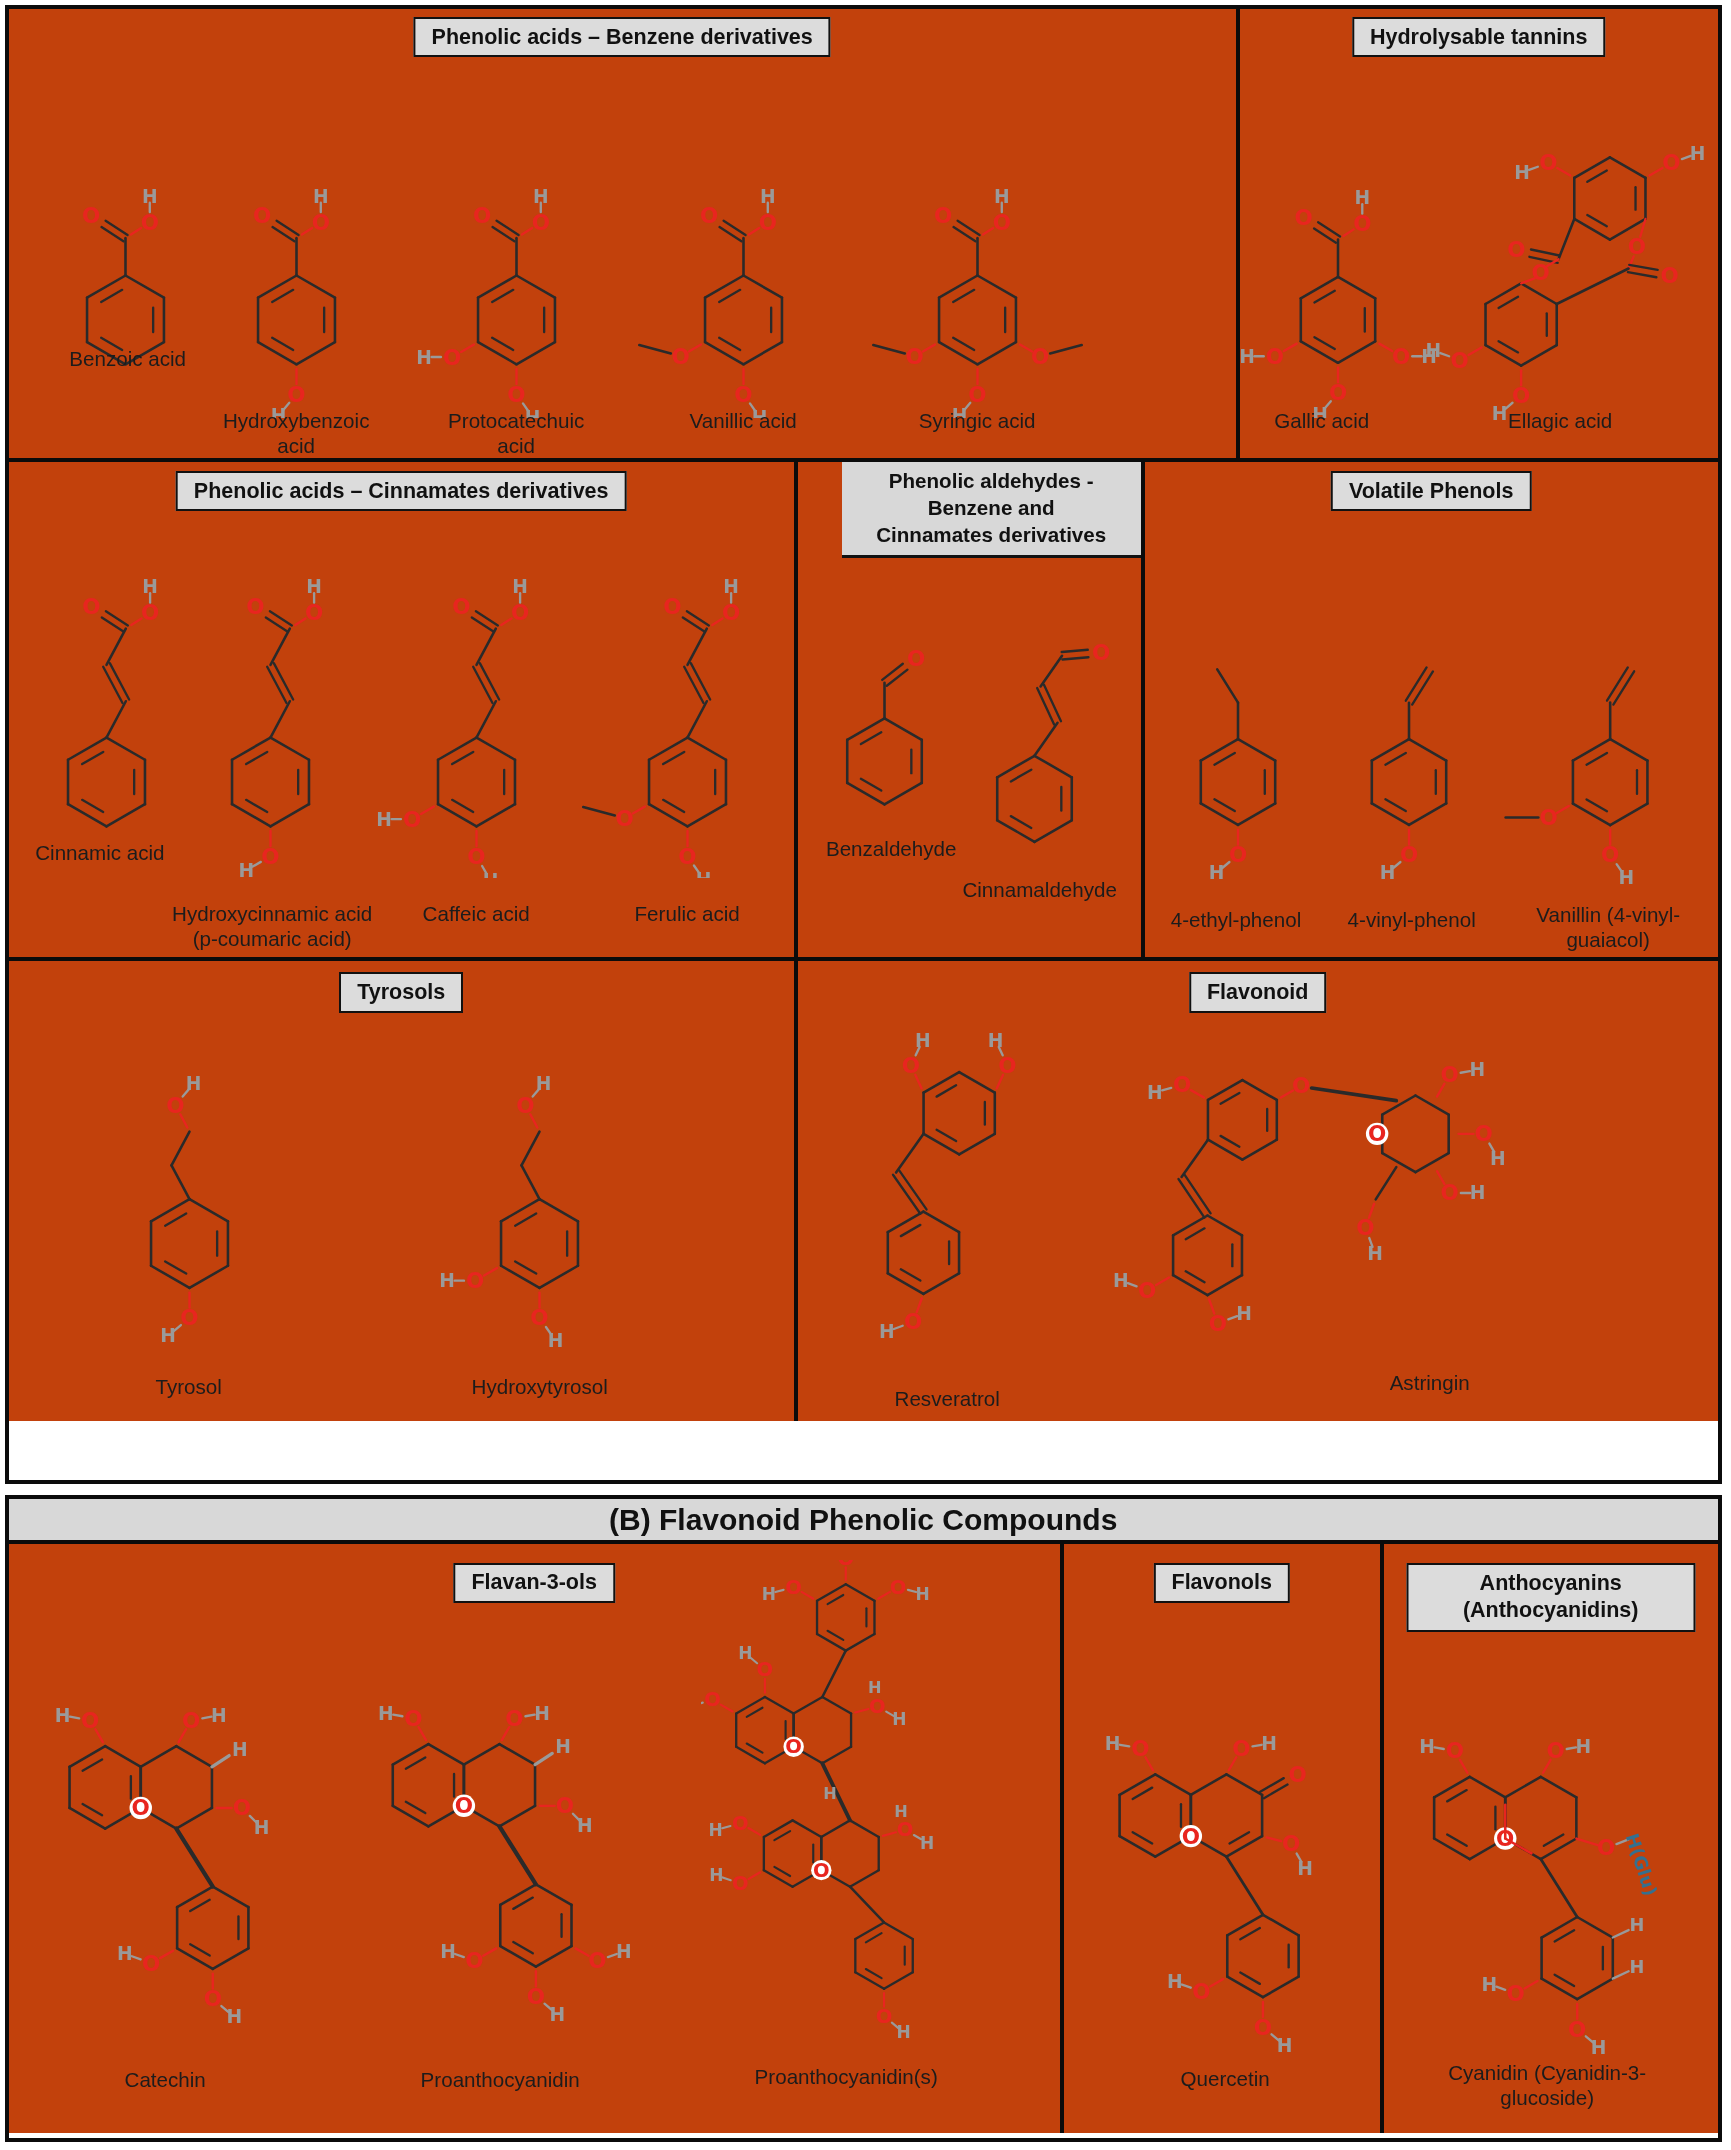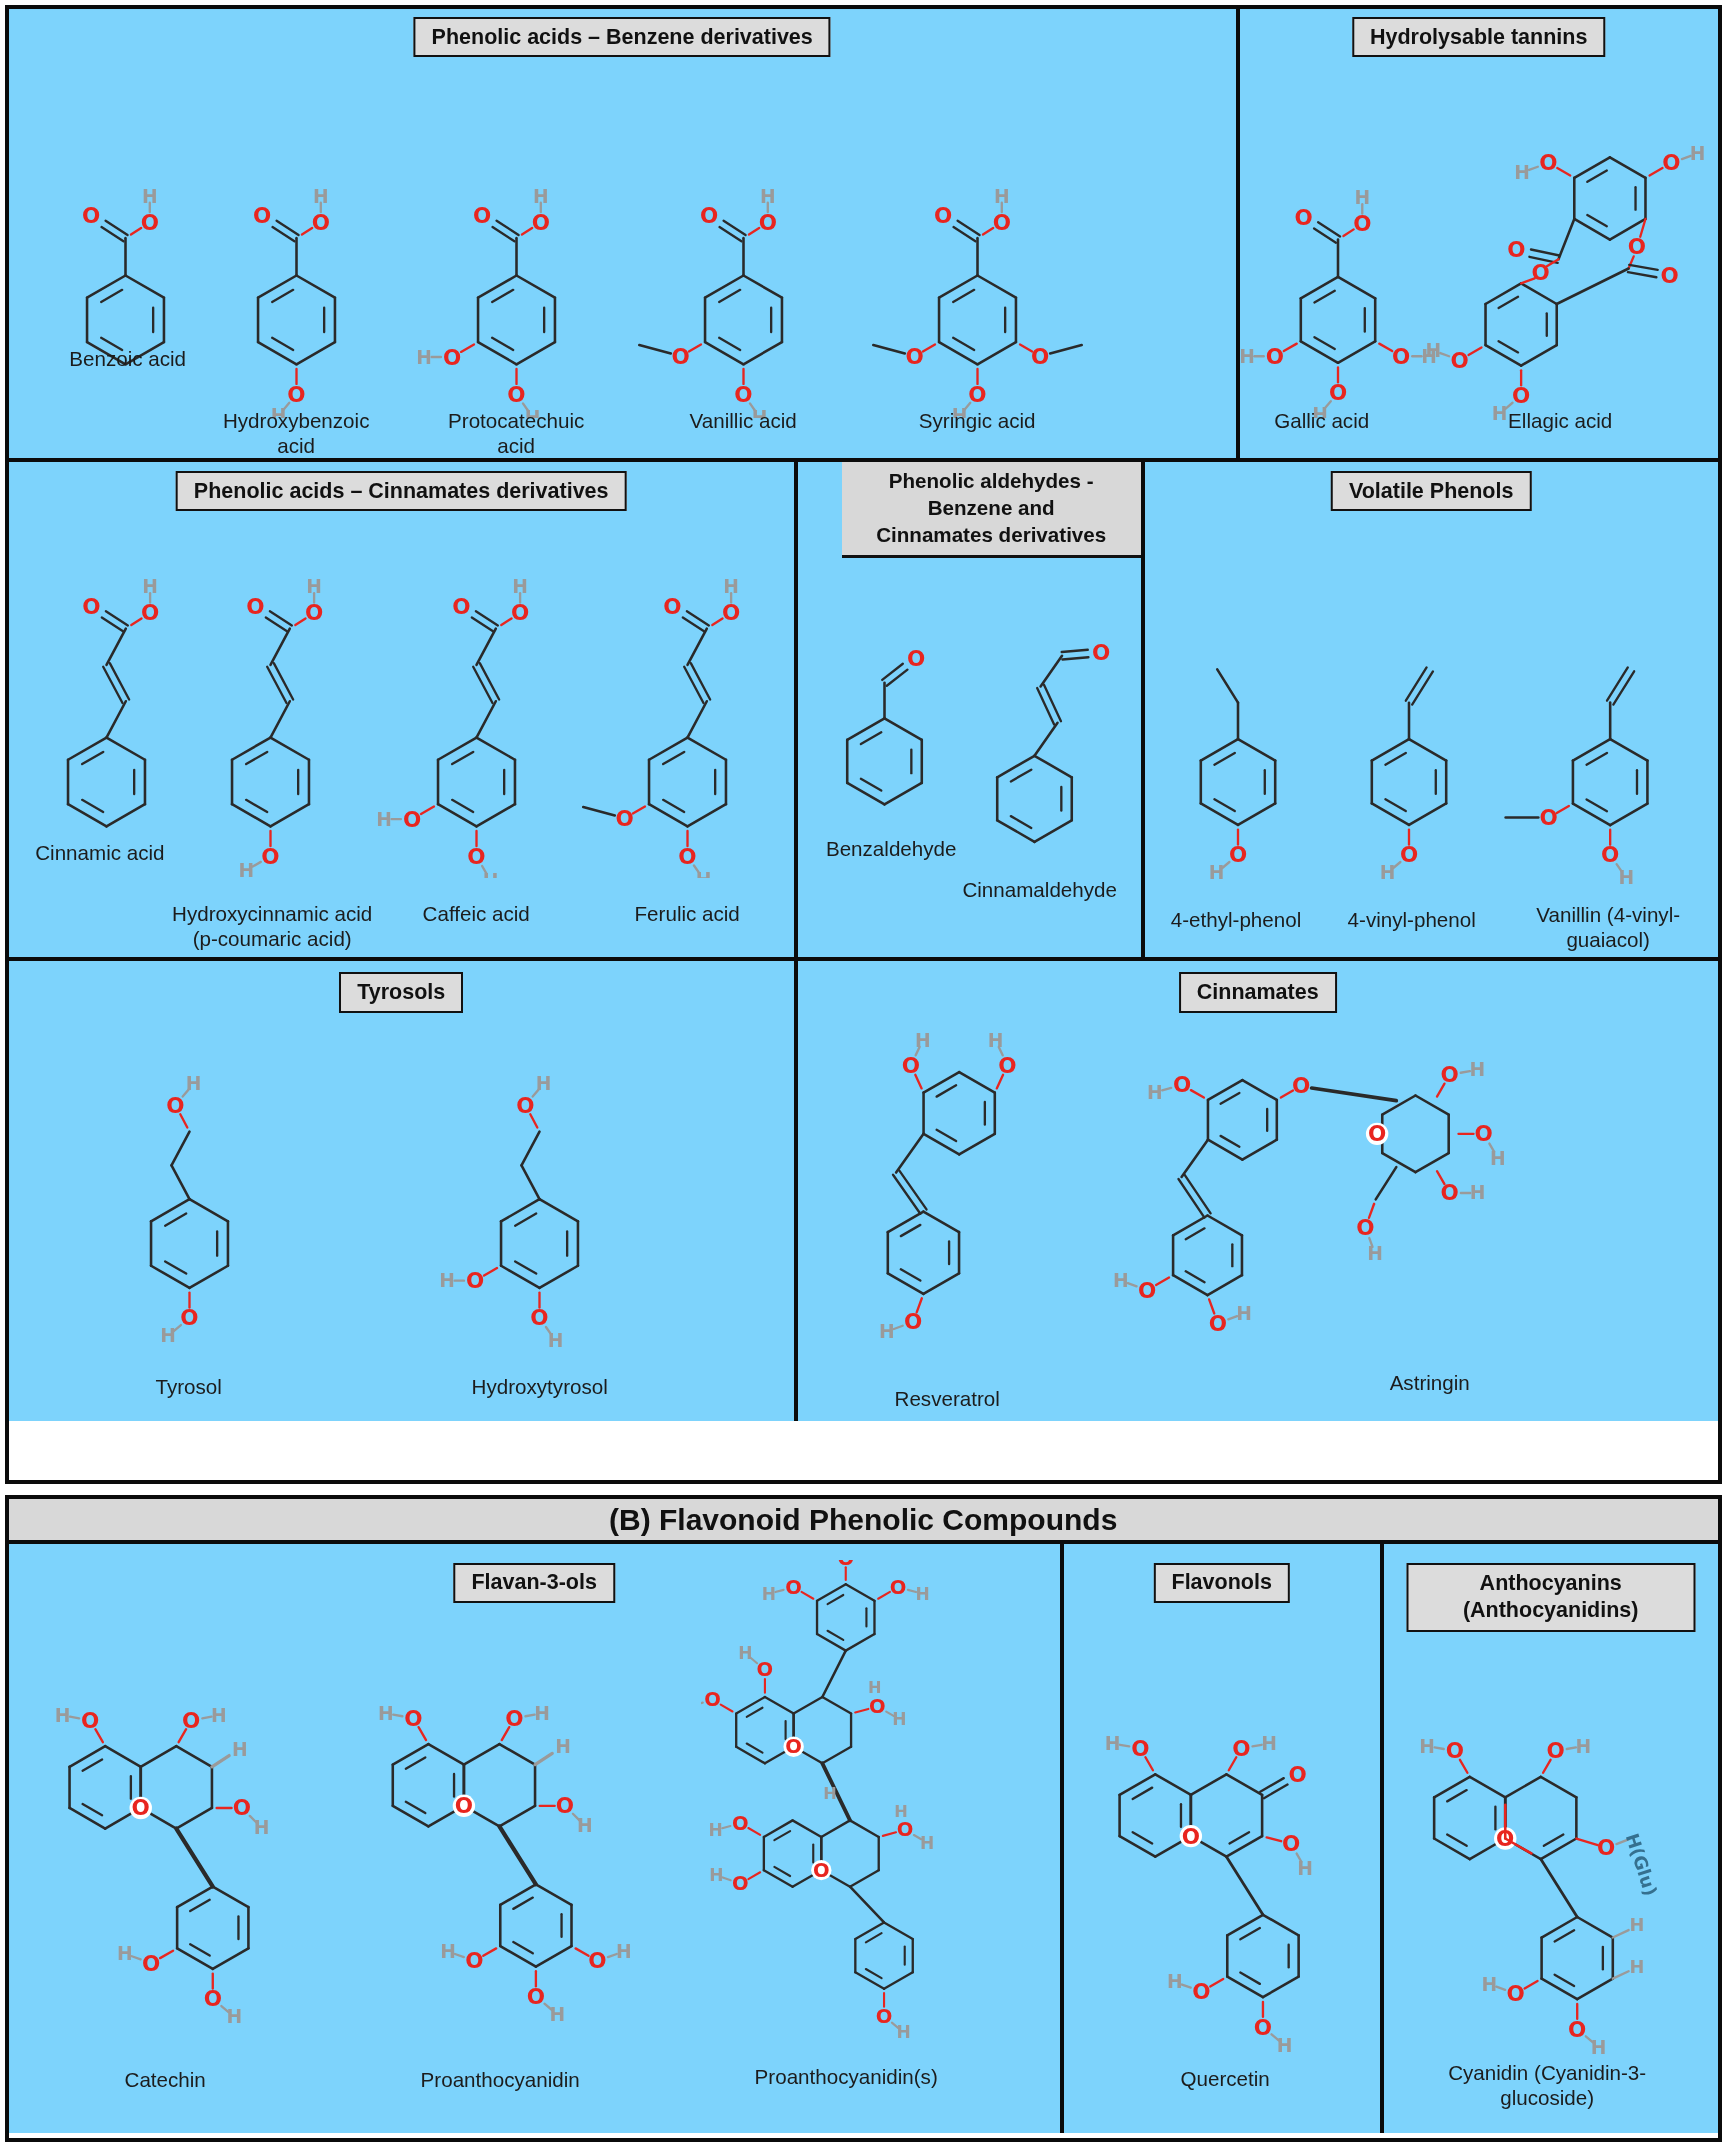--- a/index.html
+++ b/index.html
@@ -1,21 +1,21 @@
 <!DOCTYPE html>
 <html style="font-size:7.5px"><head>
 <meta charset="utf-8">
 <style>
   html,body{margin:0;padding:0;background:#fff;width:1731px;height:2151px;font-family:"Liberation Sans",sans-serif;}
   .panel{position:absolute;border:4.2px solid #0b0b0b;background:#fff;box-sizing:border-box;}
   .ptitle{height:47px;background:#d8d8d8;border-bottom:4.2px solid #0b0b0b;display:flex;align-items:center;justify-content:center;
           font-size:30px;font-weight:bold;color:#111;box-sizing:border-box;}
   .rows{position:relative;}
   .row{display:flex;box-sizing:border-box;}
-  .cell{position:relative;box-sizing:border-box;overflow:hidden;background:#7dd3fc;}
+  .cell{position:relative;box-sizing:border-box;overflow:hidden;background:#c2410c;}
   .br{border-right:4.2px solid #0b0b0b;}
   .bb{border-bottom:4.2px solid #0b0b0b;}
   .shead{position:absolute;left:50%;transform:translateX(-50%);background:#dcdcdc;border:2.8px solid #111;
          font-weight:bold;font-size:21.5px;color:#111;padding:5.6px 16px;text-align:center;white-space:nowrap;}
   .shead.wrap{white-space:normal;}
   .sheadfull{background:#d8d8d8;border-bottom:3.3px solid #111;border-right:0;border-left:0;border-top:0;
          font-weight:bold;font-size:20.6px;color:#111;text-align:center;padding:6.5px 33px;line-height:1.3;box-sizing:border-box;margin-left:44px;}
   .clabel{position:absolute;text-align:center;font-size:20.6px;line-height:1.22;color:#1c1c1c;}
   .struct{position:absolute;}
   svg text{user-select:none;}
@@ -510,21 +510,21 @@
               <line x1="68.3" y1="549.5" x2="48.3" y2="549.5" stroke="#9a9a9a" stroke-width="5" stroke-linecap="round"></line>
               <text x="32.3" y="549.5" fill="#9a9a9a" font-size="40" font-weight="bold" text-anchor="middle" dominant-baseline="central" font-family="'DejaVu Sans',sans-serif">H</text>
               <line x1="230.0" y1="575.0" x2="230.0" y2="607.0" stroke="#e8251f" stroke-width="5" stroke-linecap="round"></line>
               <text x="230.0" y="629.0" fill="#e8251f" font-size="46" font-weight="bold" text-anchor="middle" dominant-baseline="central" font-family="'DejaVu Sans',sans-serif">O</text>
               <line x1="243.8" y1="648.7" x2="255.2" y2="665.0" stroke="#9a9a9a" stroke-width="5" stroke-linecap="round"></line>
               <text x="264.4" y="678.1" fill="#9a9a9a" font-size="40" font-weight="bold" text-anchor="middle" dominant-baseline="central" font-family="'DejaVu Sans',sans-serif">H</text>
             </svg></div>
           <div class="clabel" style="left: 440px; top: 413px; width: 182px;">Hydroxytyrosol</div>
         </div>
       <div class="cell" id="cell-stilbenes" style="flex:1;">
-        <div class="shead" style="top:11.7px;">Cinnamates</div>
+        <div class="shead" style="top:11.7px;">Flavonoid</div>
       <div class="struct" style="left: 42px; top: 47px; width: 215px; height: 374px;"><svg width="215" height="374" viewBox="0 0 460 800" xmlns="http://www.w3.org/2000/svg">
               <line x1="255.0" y1="137.0" x2="178.8" y2="181.0" stroke="#2a2a2a" stroke-width="5.5" stroke-linecap="round"></line>
               <line x1="178.8" y1="181.0" x2="178.8" y2="269.0" stroke="#2a2a2a" stroke-width="5.5" stroke-linecap="round"></line>
               <line x1="178.8" y1="269.0" x2="255.0" y2="313.0" stroke="#2a2a2a" stroke-width="5.5" stroke-linecap="round"></line>
               <line x1="255.0" y1="313.0" x2="331.2" y2="269.0" stroke="#2a2a2a" stroke-width="5.5" stroke-linecap="round"></line>
               <line x1="331.2" y1="269.0" x2="331.2" y2="181.0" stroke="#2a2a2a" stroke-width="5.5" stroke-linecap="round"></line>
               <line x1="331.2" y1="181.0" x2="255.0" y2="137.0" stroke="#2a2a2a" stroke-width="5.5" stroke-linecap="round"></line>
               <line x1="248.4" y1="165.4" x2="206.7" y2="189.5" stroke="#2a2a2a" stroke-width="5" stroke-linecap="round"></line>
               <line x1="206.7" y1="260.5" x2="248.4" y2="284.6" stroke="#2a2a2a" stroke-width="5" stroke-linecap="round"></line>
               <line x1="309.9" y1="249.1" x2="309.9" y2="200.9" stroke="#2a2a2a" stroke-width="5" stroke-linecap="round"></line>

